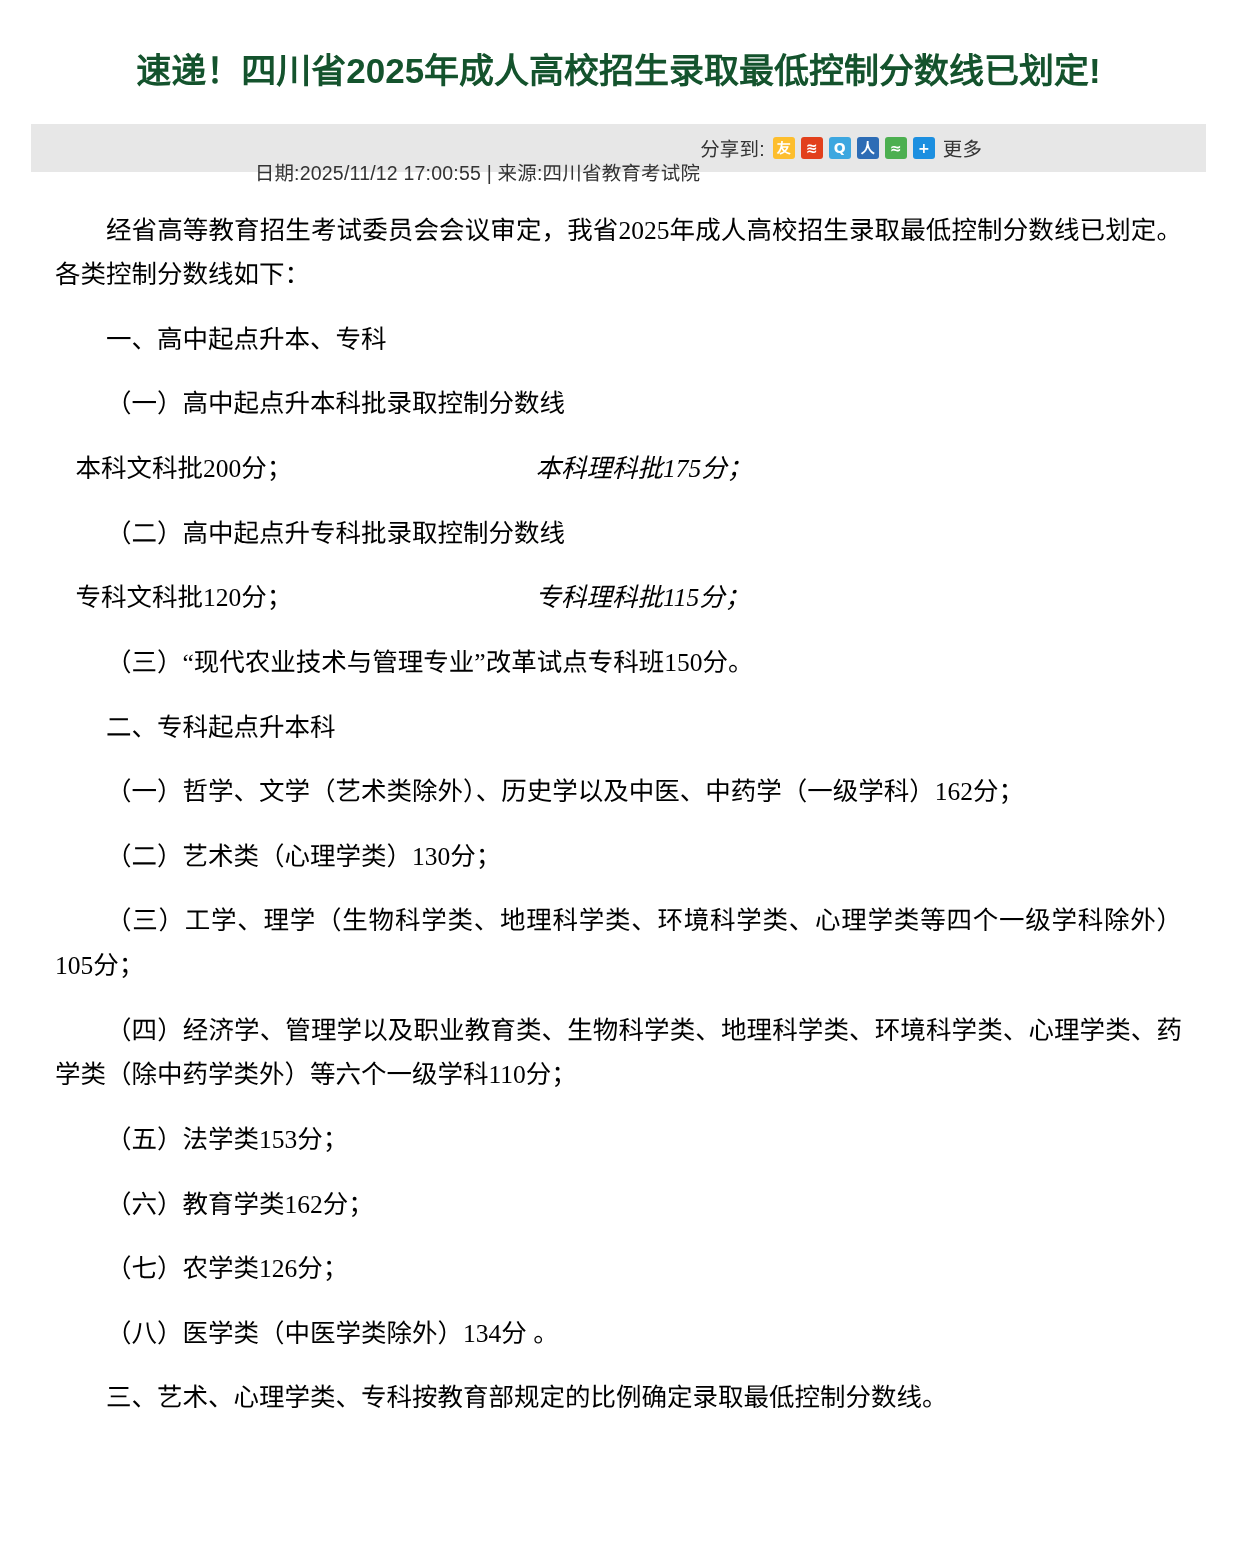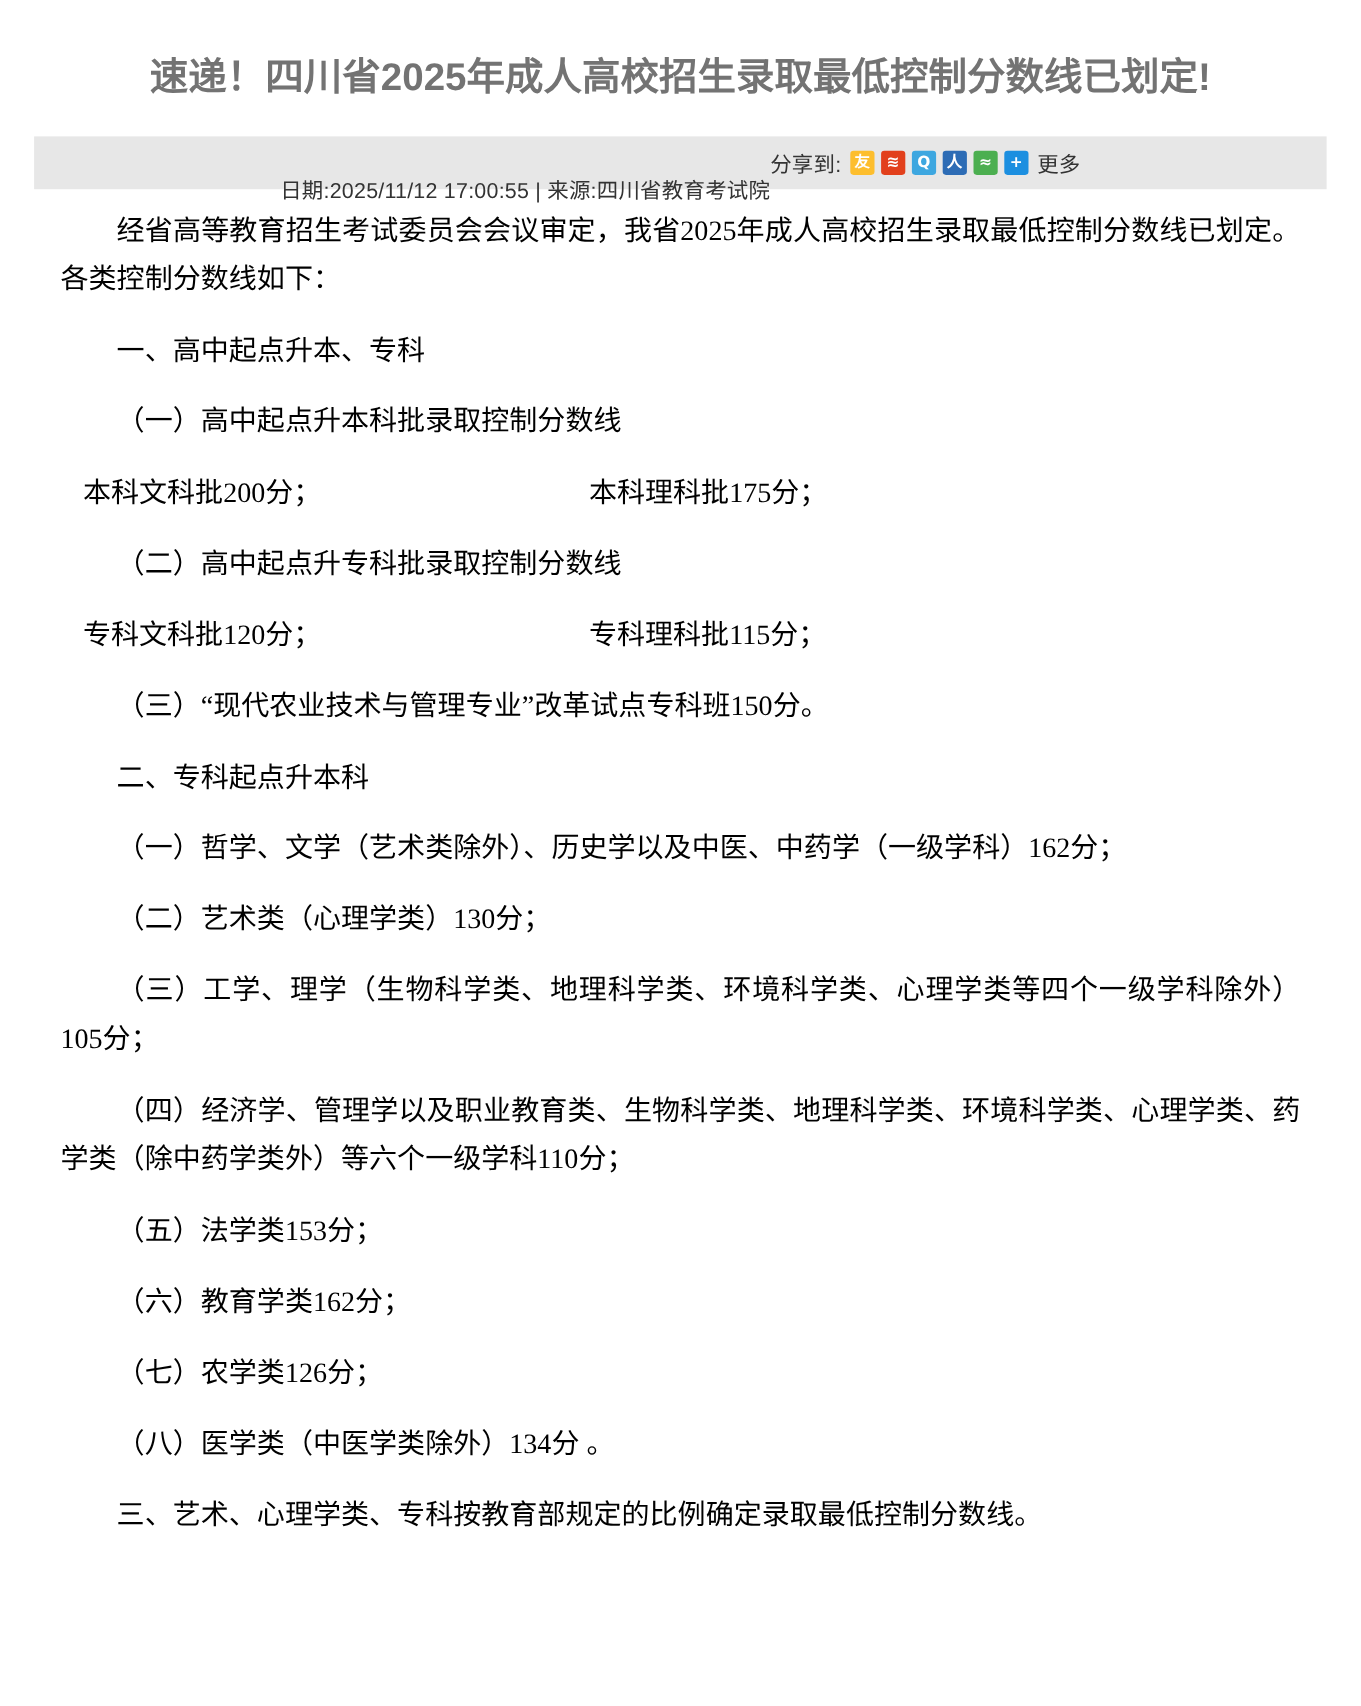--- a/index.html
+++ b/index.html
@@ -17,21 +17,21 @@
     width: 1237px;
     box-sizing: border-box;
     padding: 0;
   }
   .article-title {
     text-align: center;
     font-family: "Liberation Sans", "DejaVu Sans", sans-serif;
     font-weight: bold;
     font-size: 35px;
     line-height: 1.3;
-    color: #737373;
+    color: #14532d;
     margin: 0;
     padding: 48px 40px 30px 40px;
   }
   .meta-bar {
     background: #e7e7e7;
     margin: 0 31px;
     height: 48px;
     display: flex;
     align-items: center;
     justify-content: center;
@@ -74,21 +74,21 @@
   .si-renren  { background: #2d6cb5; }
   .si-wechat  { background: #4caf50; }
   .si-more    { background: #1c8fe0; }
   .more-text {
     margin-left: 2px;
     font-family: Liberation Serif, serif;
     font-size: 19.5px;
     color: #333333;
   }
   .content {
-    padding: 16px 55px 40px 55px;
+    padding: 37px 55px 40px 55px;
   }
   .content p {
     font-size: 25.5px;
     line-height: 1.75;
     margin: 0 0 20px 0;
     text-align: justify;
     text-justify: inter-ideograph;
   }
   .indent {
     text-indent: 2em;
@@ -96,20 +96,21 @@
   .two-col {
     display: block;
     text-indent: 0.4em;
   }
   .two-col .col-a {
     display: inline-block;
     min-width: 460px;
   }
   .two-col .col-b {
     display: inline-block;
+    font-style: italic;
   }
 </style>
 </head>
 <body>
 
 <div class="page">
 
   <h1 class="article-title">速递！四川省2025年成人高校招生录取最低控制分数线已划定!</h1>
 
   <div class="meta-bar">

